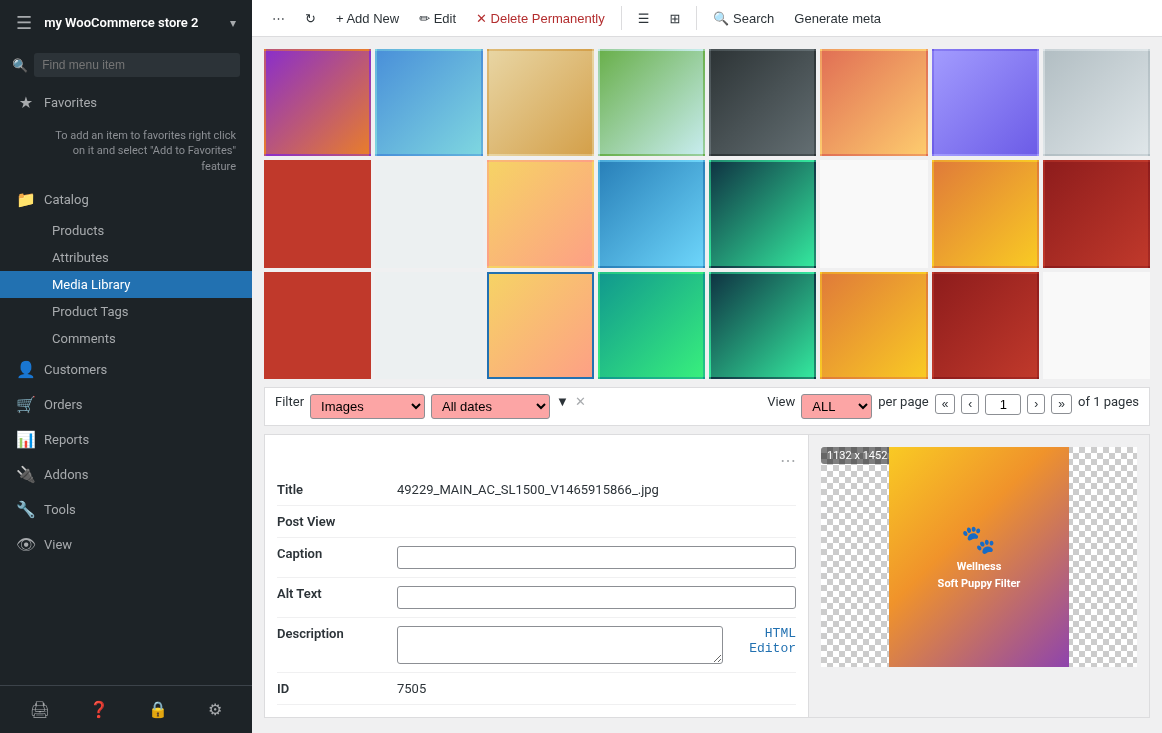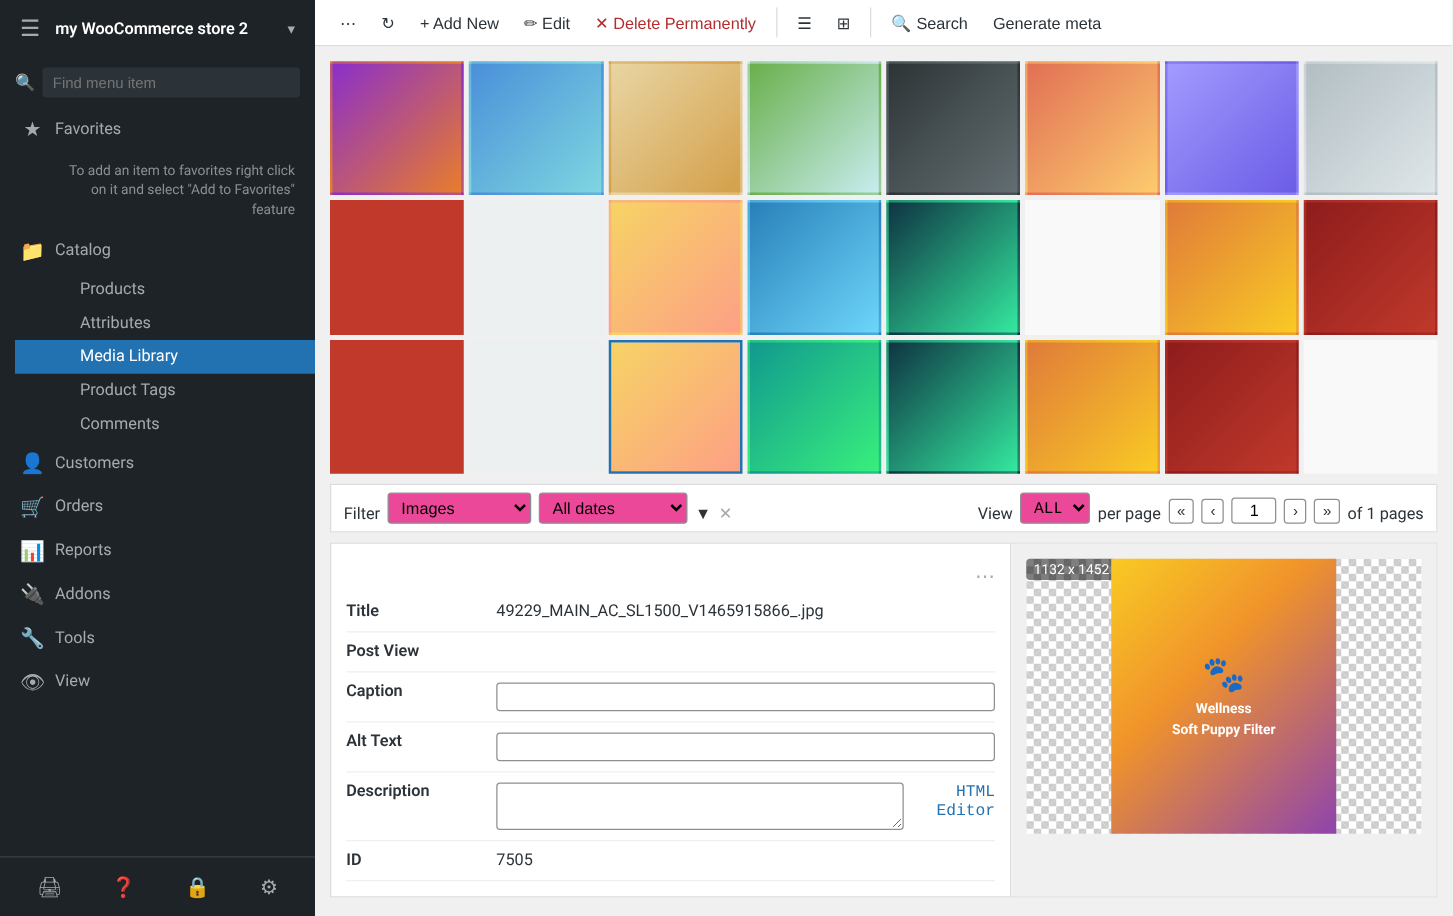--- a/index.html
+++ b/index.html
@@ -48,21 +48,21 @@
       align-items: center;
       padding: 8px 16px;
       cursor: pointer;
       color: #a7aaad;
       gap: 8px;
       font-size: 13px;
     }
     .sidebar-item .icon { width: 20px; text-align: center; font-size: 16px; }
 
     .sidebar-sub {
-      padding-left: 12px;
+      padding-left: 0;
     }
     .sidebar-sub-item {
       display: flex;
       align-items: center;
       padding: 6px 16px 6px 52px;
       cursor: pointer;
       color: #a7aaad;
       font-size: 13px;
     }
     .sidebar-sub-item.active { background: #2271b1; color: #fff; }
@@ -142,34 +142,34 @@
       overflow: hidden;
       cursor: pointer;
       border: 2px solid transparent;
       position: relative;
     }
     .media-thumb.selected { border-color: #2271b1; }
 
     
     #pagination-bar {
       display: flex;
-      align-items: flex-end;
+      align-items: flex-start;
       gap: 6px;
       background: #fff;
       border: 1px solid #dcdcde;
       padding: 6px 10px;
       font-size: 13px;
       color: #2c3338;
     }
     .filter-select {
       padding: 3px 6px;
       border: 1px solid #8c8f94;
       border-radius: 3px;
       font-size: 13px;
-      background: #ec4899;
+      background: #fca5a5;
       cursor: pointer;
     }
     .pag-btn {
       border: 1px solid #8c8f94;
       background: #fff;
       padding: 2px 6px;
       cursor: pointer;
       border-radius: 3px;
       font-size: 12px;
       color: #2c3338;
@@ -429,21 +429,21 @@
     <div id="pagination-bar">
       <span>Filter</span>
       <select class="filter-select">
       <option>Images</option><option>Audio</option><option>Video</option><option>Documents</option><option>Spreadsheets</option><option>Interactive</option><option>Text</option><option>Archives</option><option>Unattached</option><option>All media files</option></select>
       <select class="filter-select">
       <option>All dates</option><option>January 2024</option><option>February 2024</option><option>March 2024</option></select>
       <span style="cursor:pointer; color:#2c3338;">▼</span>
       <span style="cursor:pointer; color:#a7aaad;">✕</span>
       <span style="flex:1"></span>
       <span>View</span>
-      <select class="filter-select" style="width:56px;font-family:Liberation Mono, monospace;">
+      <select class="filter-select" style="width:71px;">
       <option>ALL</option><option>50</option><option>100</option></select>
       <span>per page</span>
       <button class="pag-btn">«</button>
       <button class="pag-btn">‹</button>
       <input class="pag-input" type="text" value="1" style="">
       <button class="pag-btn">›</button>
       <button class="pag-btn">»</button>
       <span>of 1 pages</span>
     </div>
 

